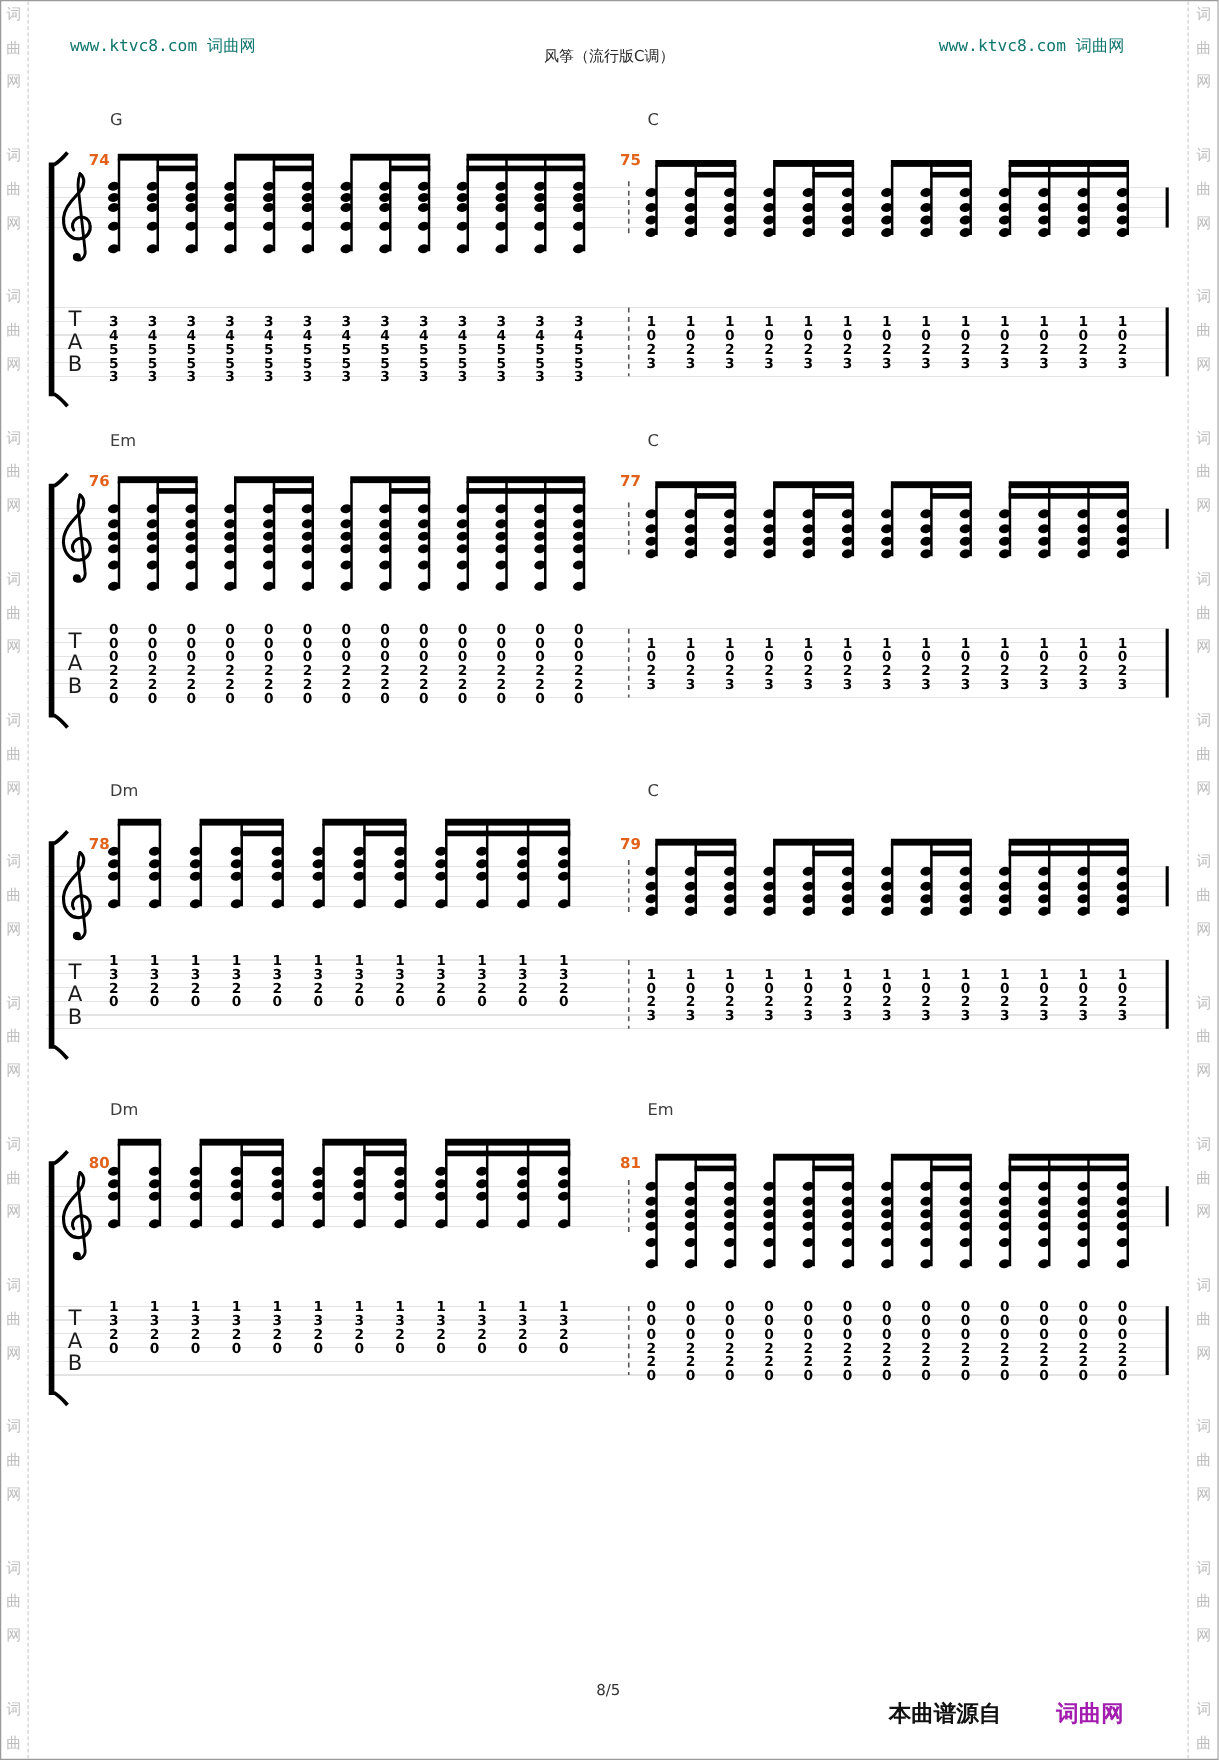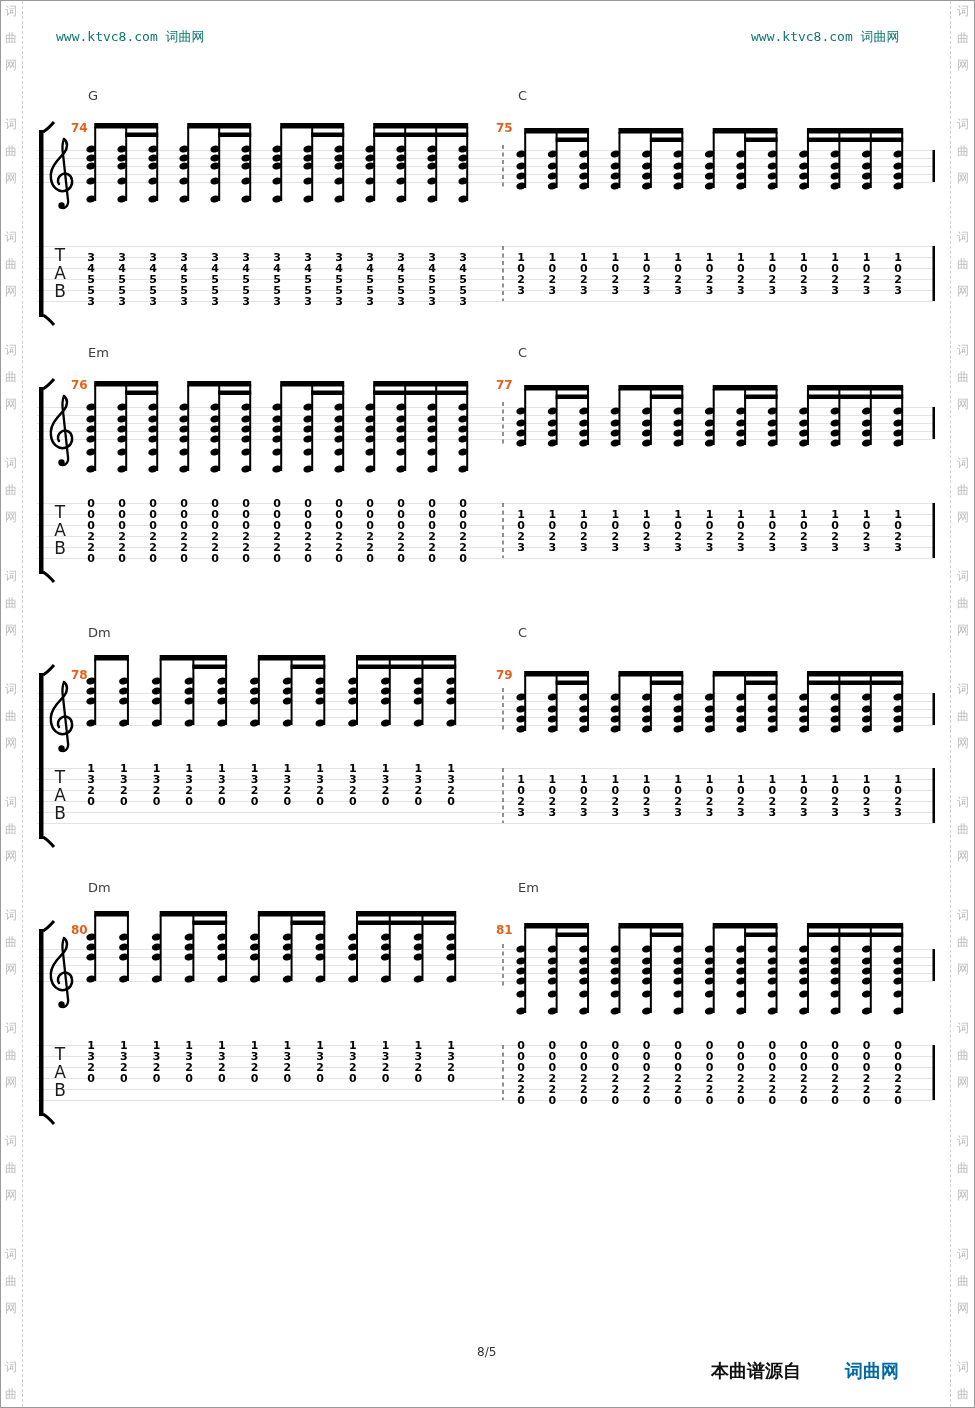--- a/index.html
+++ b/index.html
@@ -26,20 +26,21 @@
   #score{position:absolute;left:0;top:0;}
   #footer-page{position:absolute;left:476px;top:1344px;font-size:12px;color:#333;}
   #footer-src{position:absolute;left:710px;top:1358px;font-size:18px;font-weight:bold;color:#111;white-space:nowrap;}
   #footer-brand{position:absolute;left:844px;top:1358px;font-size:18px;font-weight:bold;white-space:nowrap;}
 </style>
 </head>
 <body>
 
 <div id="page">
   <span id="hdr-left" class="hdr">www.ktvc8.com 词曲网</span>
+  <span id="page-title">风筝（流行版C调）</span>
   <span id="hdr-right" class="hdr">www.ktvc8.com 词曲网</span>
 
   <div id="dash-left" class="dash-rule"></div>
   <div id="dash-right" class="dash-rule"></div>
   <div id="wm-left" class="wm-col">
       <span class="wm-char" style="top: 4px; color: rgb(189, 189, 189);">词</span>
       <span class="wm-char" style="top: 31px; color: rgb(189, 189, 189);">曲</span>
       <span class="wm-char" style="top: 58px; color: rgb(189, 189, 189);">网</span>
       <span class="wm-char" style="top: 117px; color: rgb(189, 189, 189);">词</span>
       <span class="wm-char" style="top: 144px; color: rgb(189, 189, 189);">曲</span>
@@ -1574,14 +1575,14 @@
           <rect x="805.95" y="922" width="96.25" height="5.5" fill="#000000"></rect>
           <rect x="805.95" y="931.5" width="96.25" height="4.5" fill="#000000"></rect>
         </g>
         <rect x="931.5" y="948" width="2.5" height="32" fill="#000000"></rect>
         <rect x="931.5" y="1044" width="2.5" height="55" fill="#000000"></rect>
       </g>
     </svg>
 
   <span id="footer-page">8/5</span>
   <span id="footer-src">本曲谱源自</span>
-  <span id="footer-brand" style="color: #0369a1;">词曲网</span>
+  <span id="footer-brand" style="color: #a21caf;">词曲网</span>
 </div>
 
 </body></html>

